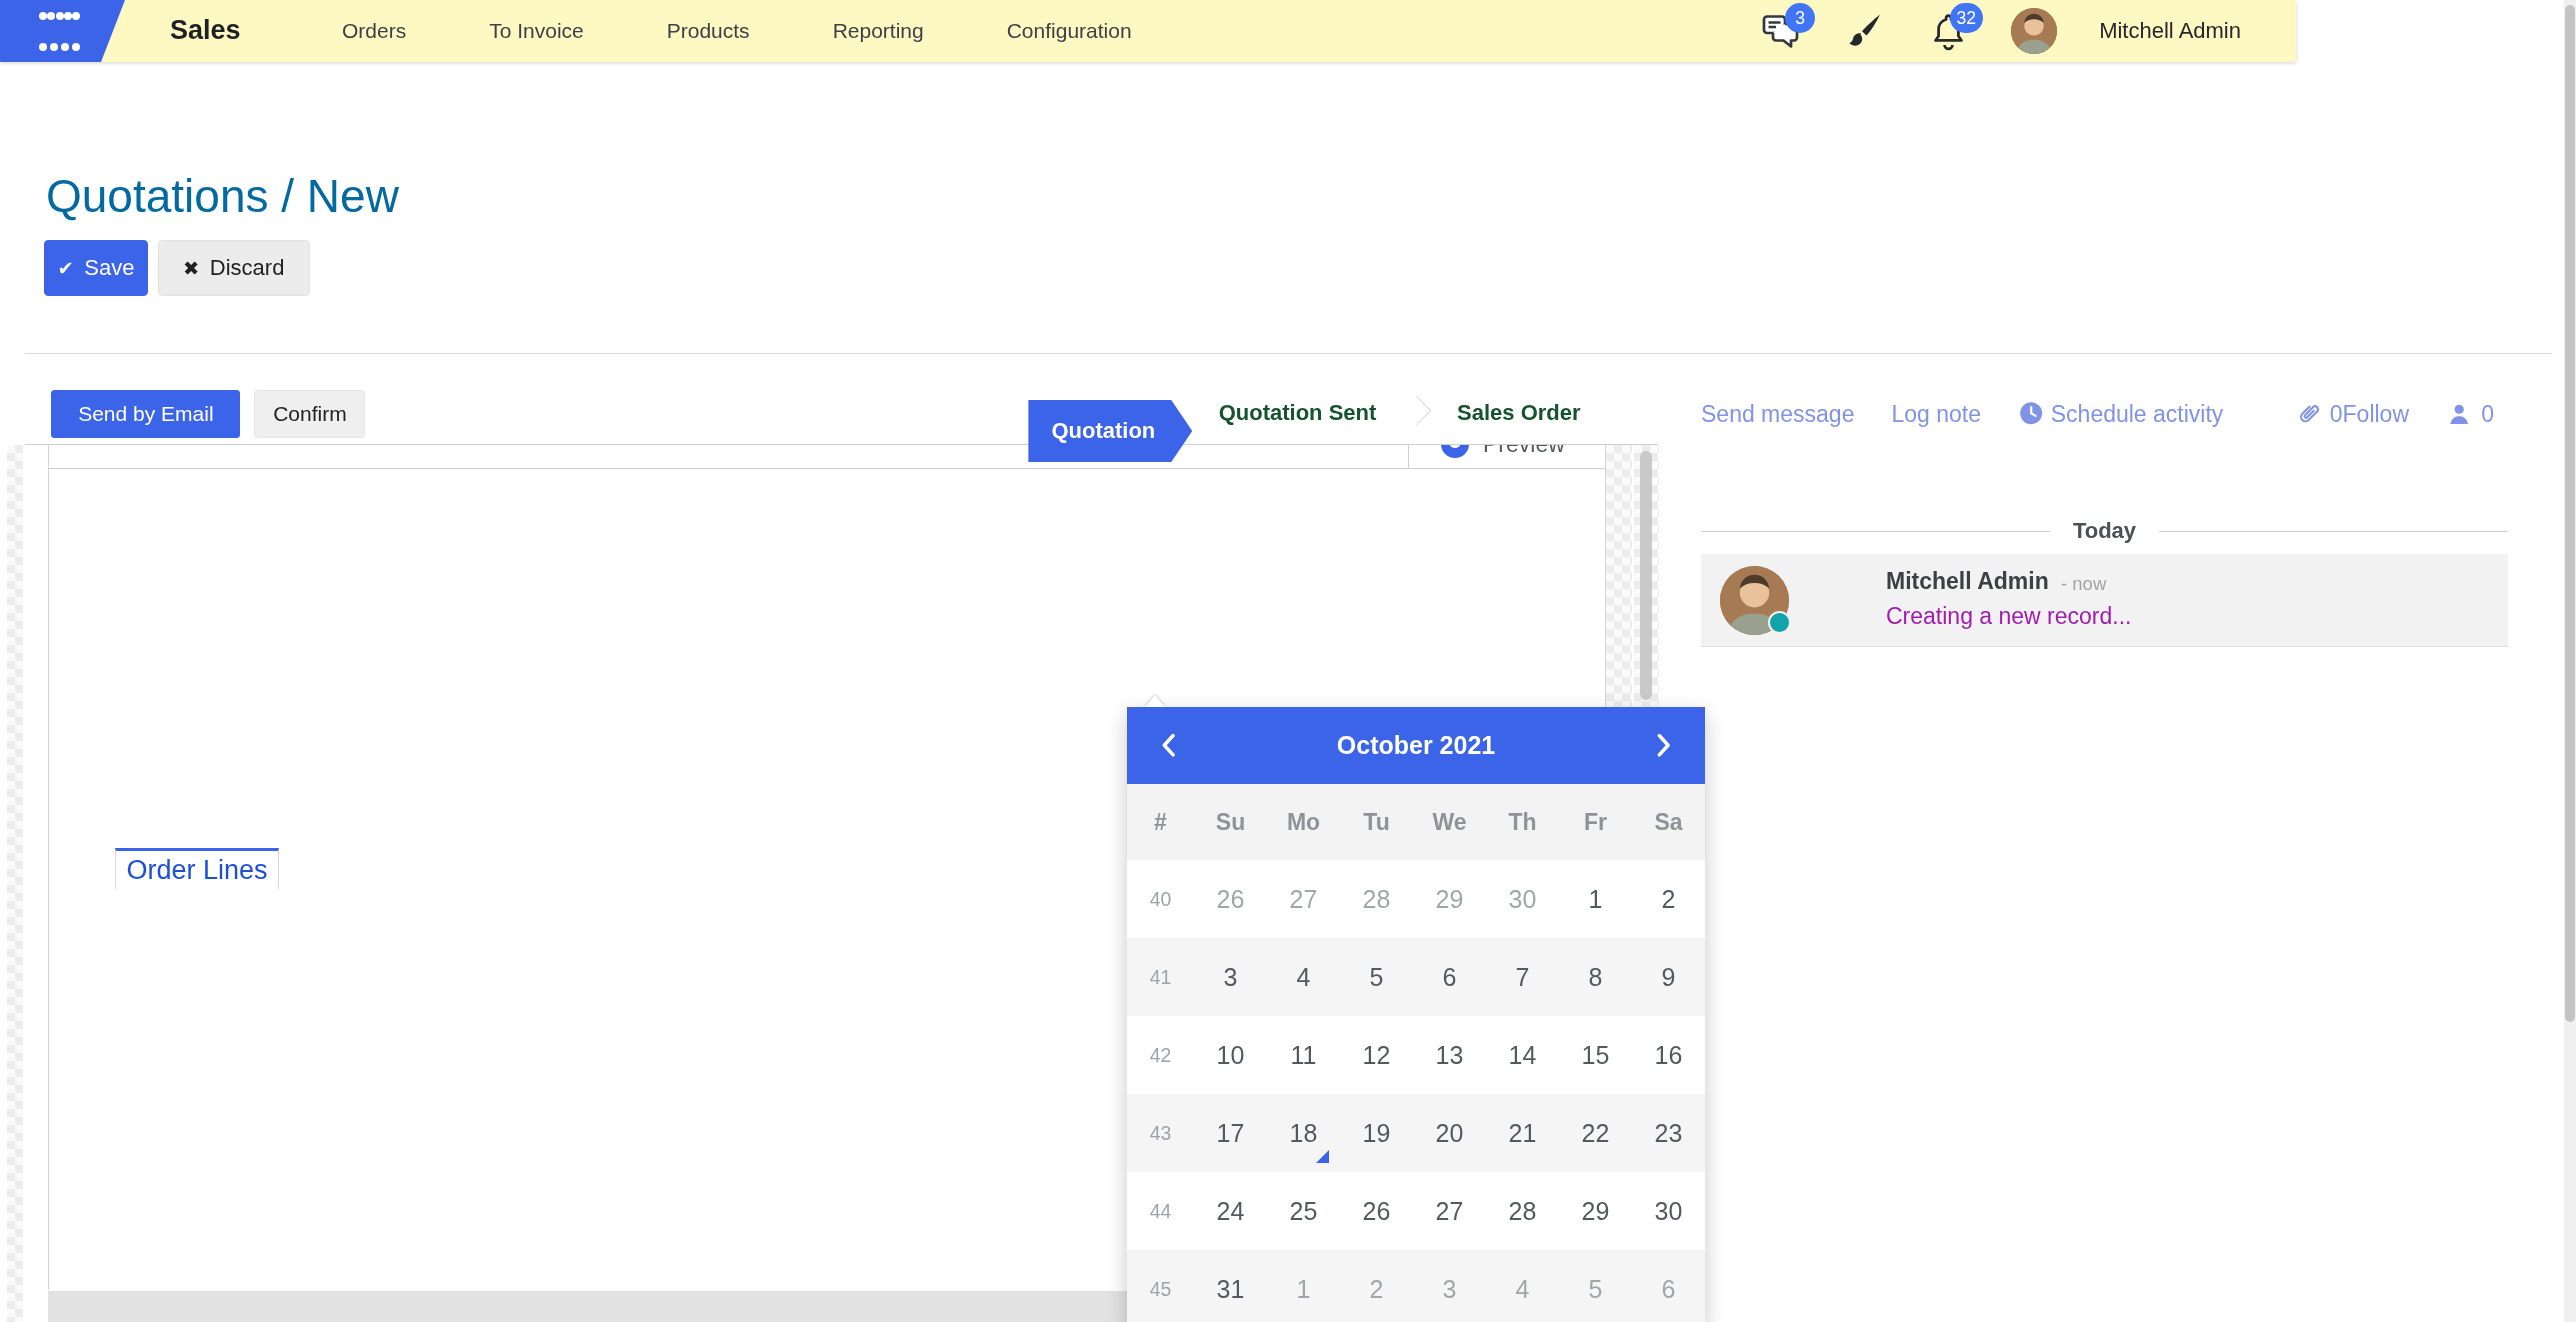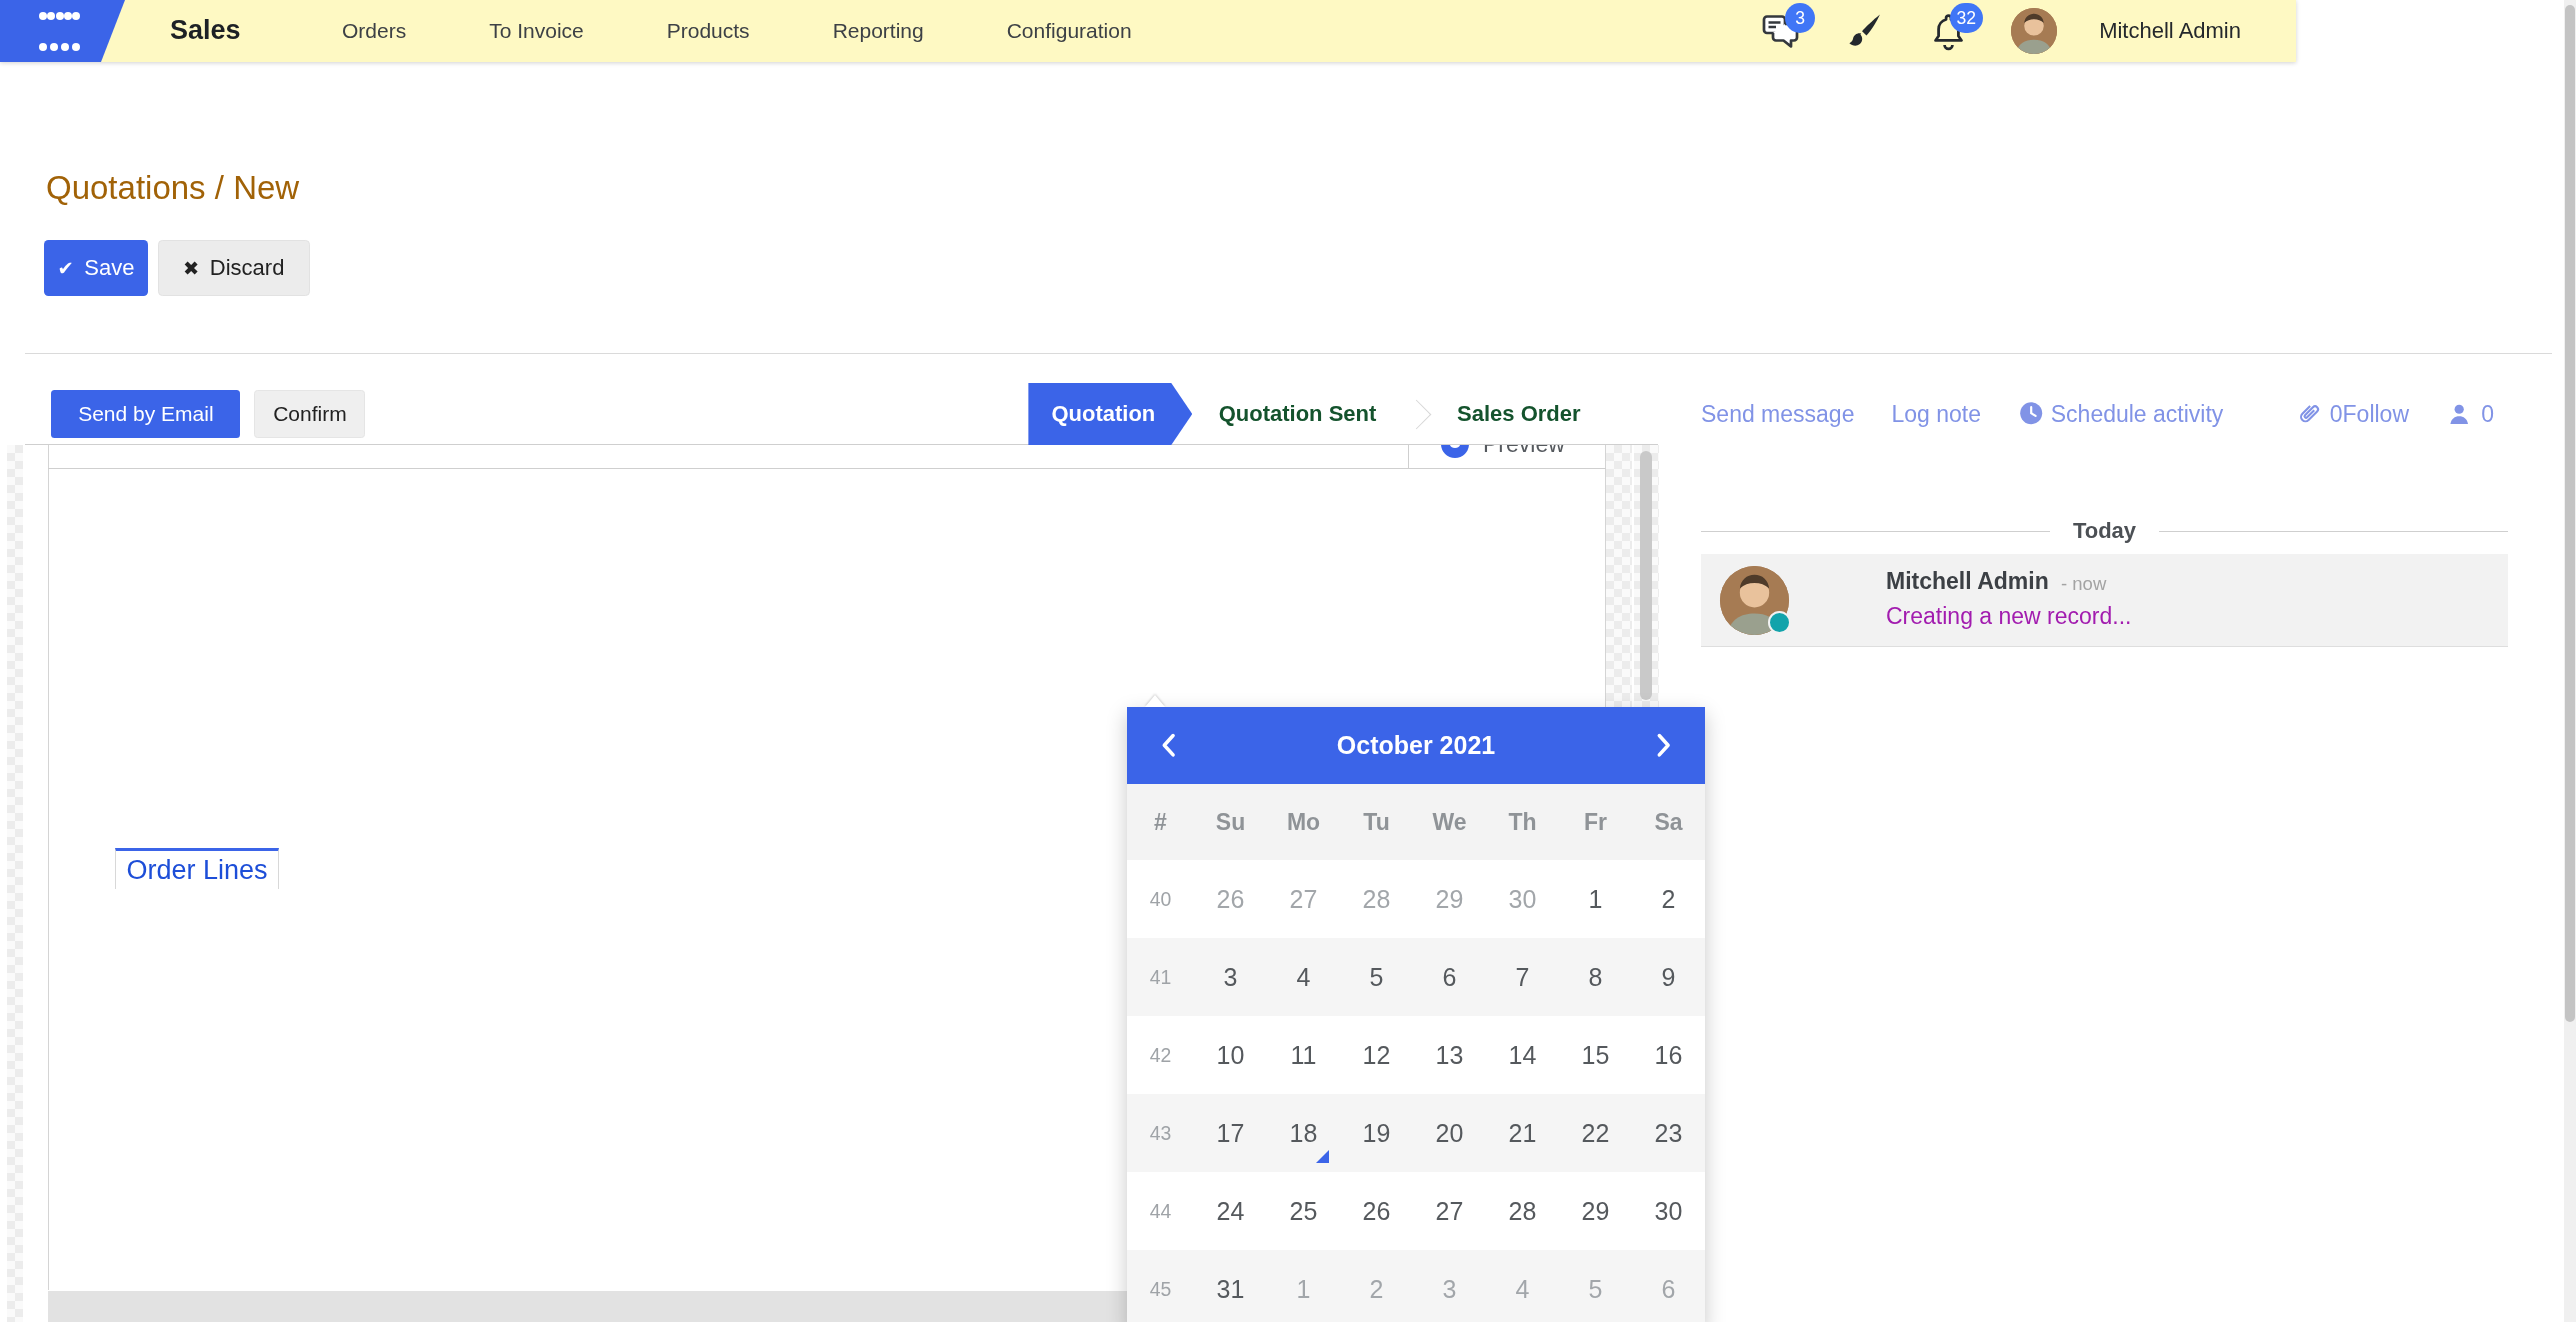--- a/index.html
+++ b/index.html
@@ -22,40 +22,40 @@
   .nav-ico { position:relative; width:42px; height:42px; display:flex; align-items:center; justify-content:center; cursor:pointer; }
   .nav-ico svg { width:39px; height:39px; }
   .badge { position:absolute; top:-7px; right:-14px; min-width:30px; height:30px; padding:0 7px;
            background:#4076f6; border-radius:15px; color:#fff; font-size:17.6px; display:flex;
            align-items:center; justify-content:center; }
   .avatar { width:46px; height:46px; border-radius:50%; overflow:hidden; background:#a67b53; flex:0 0 auto; }
   .avatar svg { width:100%; height:100%; display:block; }
   .user-name { font-size:22px; color:#24282c; white-space:nowrap; }
 
   
-  .breadcrumb { position:absolute; left:46px; top:169px; font-size:33px; color:#a16207; }
+  .breadcrumb { position:absolute; left:46px; top:169px; font-size:46px; color:#0369a1; }
   .breadcrumb .crumb-link { cursor:pointer; }
   .cp-buttons { position:absolute; left:44px; top:240px; display:flex; gap:9.7px; }
   .btn { height:56px; display:flex; align-items:center; justify-content:center; gap:10.6px;
          font-size:22px; border-radius:4.4px; cursor:pointer; border:0.9px solid transparent; }
   .btn-primary { background:#3b64e8; color:#fff; }
   .btn-light { background:#ececec; color:#222; border-color:#e2e2e2; }
   #save-btn { width:104px; }
   #discard-btn { width:152px; }
   .glyph { font-size:19.4px; }
   .hline-cp { position:absolute; left:25px; top:353px; width:2527px; height:0; border-top:0.9px solid #dadada; }
 
   
   .statusbar { position:absolute; left:25px; top:383px; width:1633px; height:62px; background:#fff;
                border-bottom:0.9px solid #cfcfcf; z-index:8; }
   .sb-buttons { position:absolute; left:26.4px; top:7px; display:flex; gap:14px;justify-content:flex-end; }
   .sb-buttons .btn { height:48px; font-size:21px; border-radius:3.5px; }
   #send-email-btn { width:189px; }
   #confirm-btn { width:111px; background:#efefef; border-color:#e5e5e5; }
-  .pipeline { position:absolute; right:51px; top:0; height:62px; display:flex; align-items:center; }
+  .pipeline { position:absolute; right:51px; top:17px; height:62px; display:flex; align-items:flex-start; }
   .stage-active { height:62px; padding:0 37px 0 23px; background:#3b64e8; color:#fff; font-size:22px; font-weight:700;
                   display:flex; align-items:center; clip-path:polygon(0 0,calc(100% - 21px) 0,100% 50%,calc(100% - 21px) 100%,0 100%); cursor:pointer; }
   .stage { font-size:22px; font-weight:700; color:#14532d; padding:0 26.4px; cursor:pointer; white-space:nowrap; }
   .chev-sep { width:21px; height:21px; border-top:0.9px solid #d7d7d7; border-right:0.9px solid #d7d7d7;
               transform:rotate(45deg); margin:0 3.5px; flex:0 0 auto; }
 
   
   .sheet { position:absolute; left:48px; top:445px; width:1558px; height:845px; background:#fff;
            border-left:0.9px solid #d4d4d4; border-right:0.9px solid #d4d4d4; z-index:2; }
   .sheet-topline { position:absolute; left:48px; top:468px; width:1558px; border-top:0.9px solid #cfcfcf; z-index:4; }

